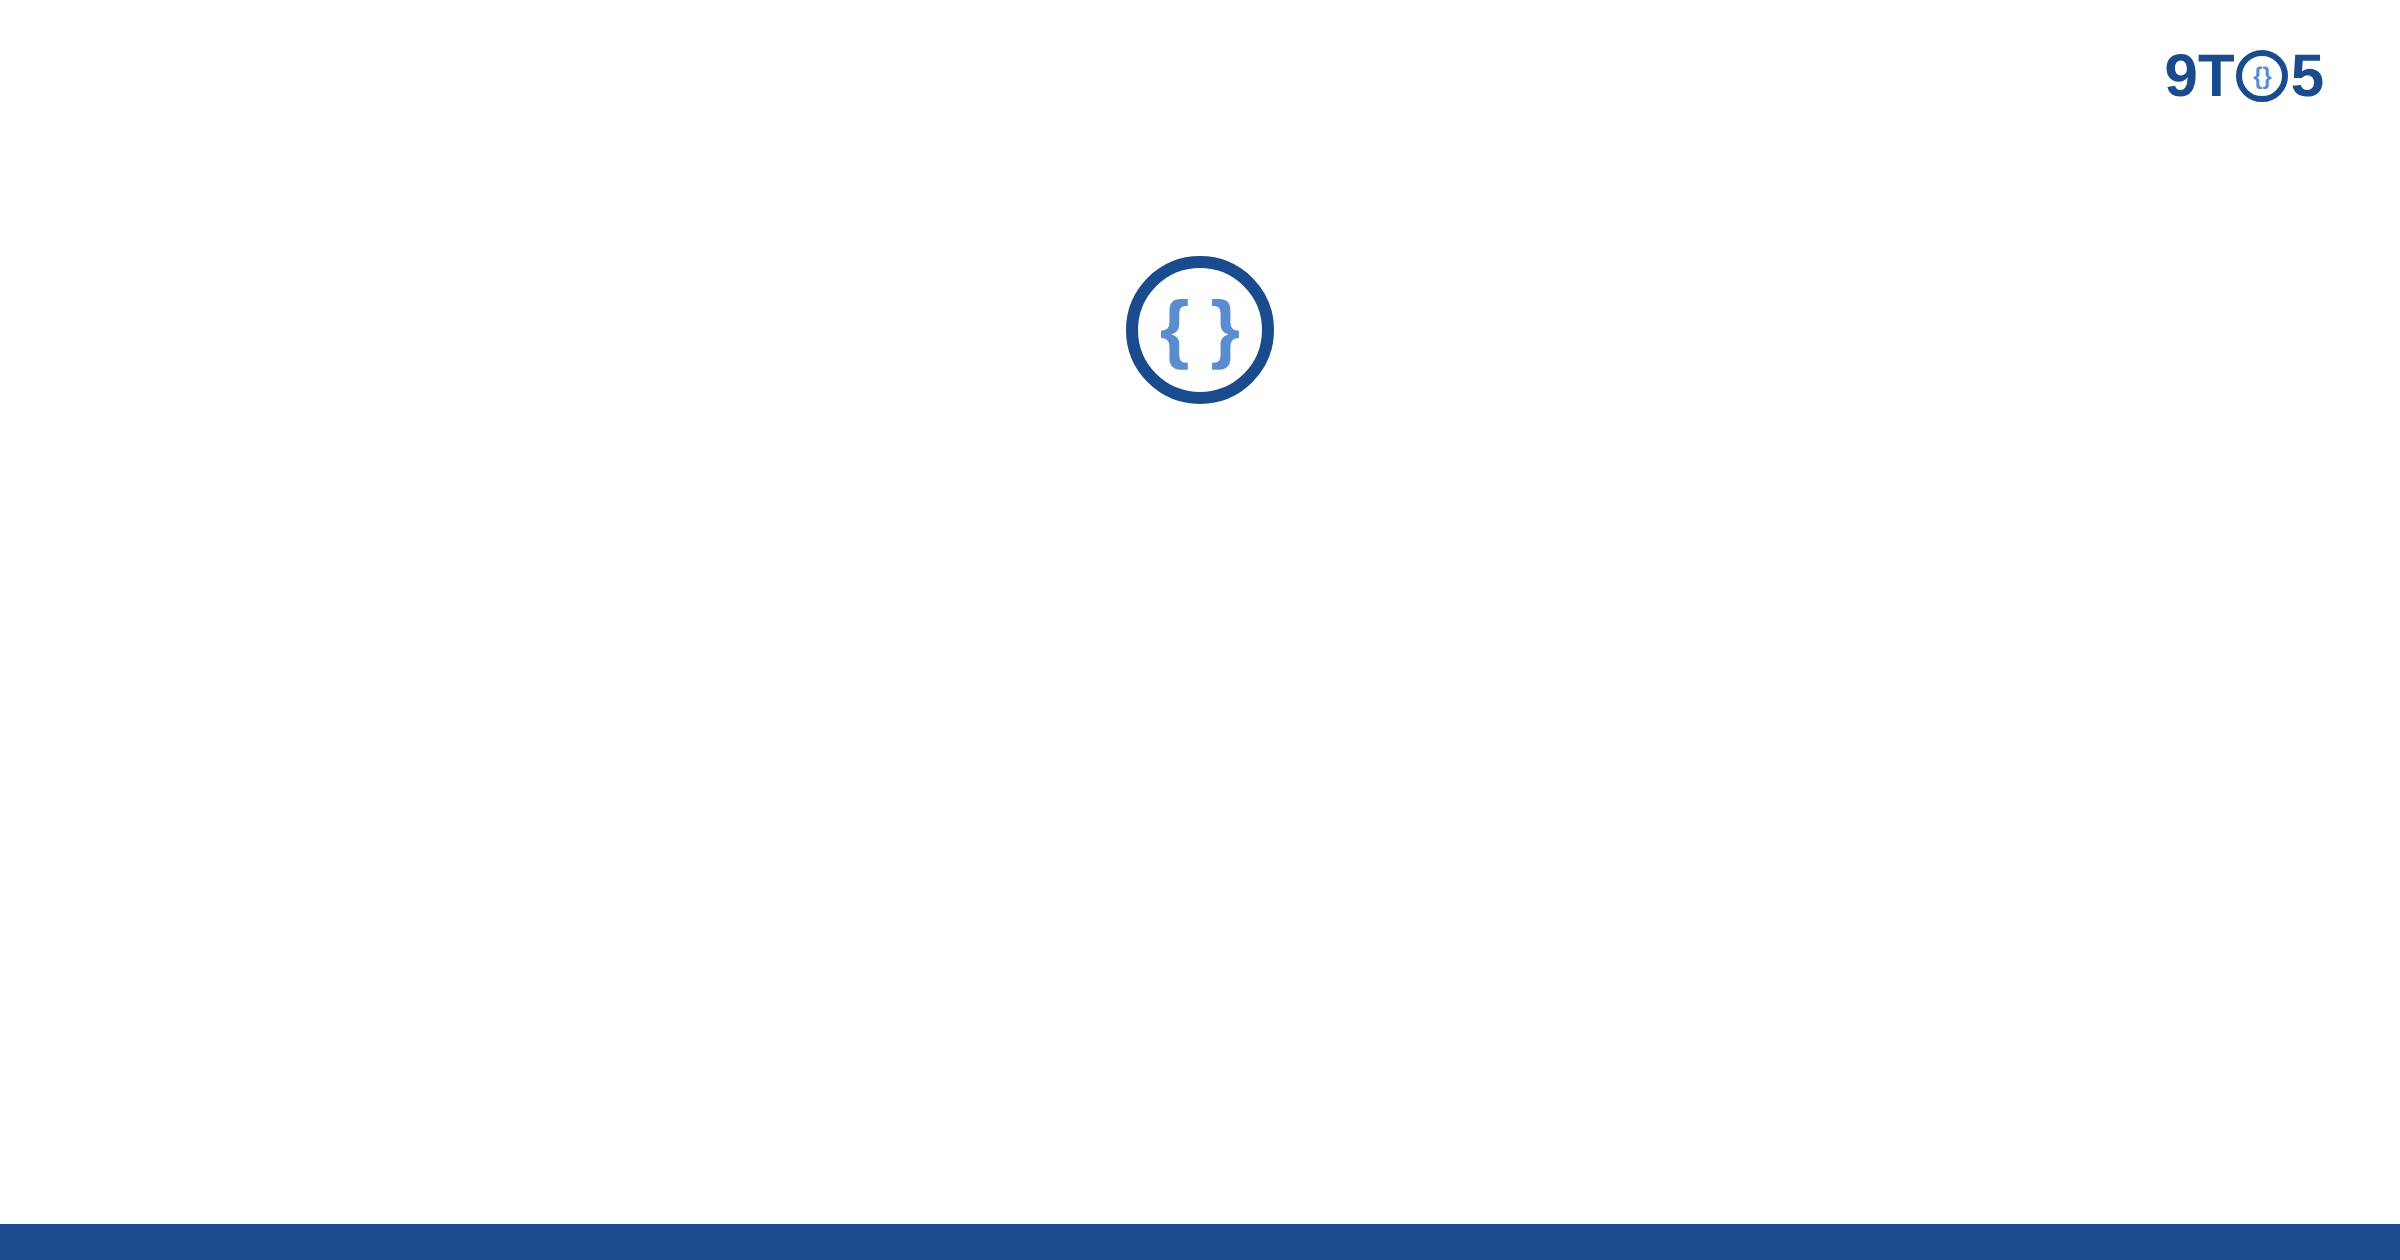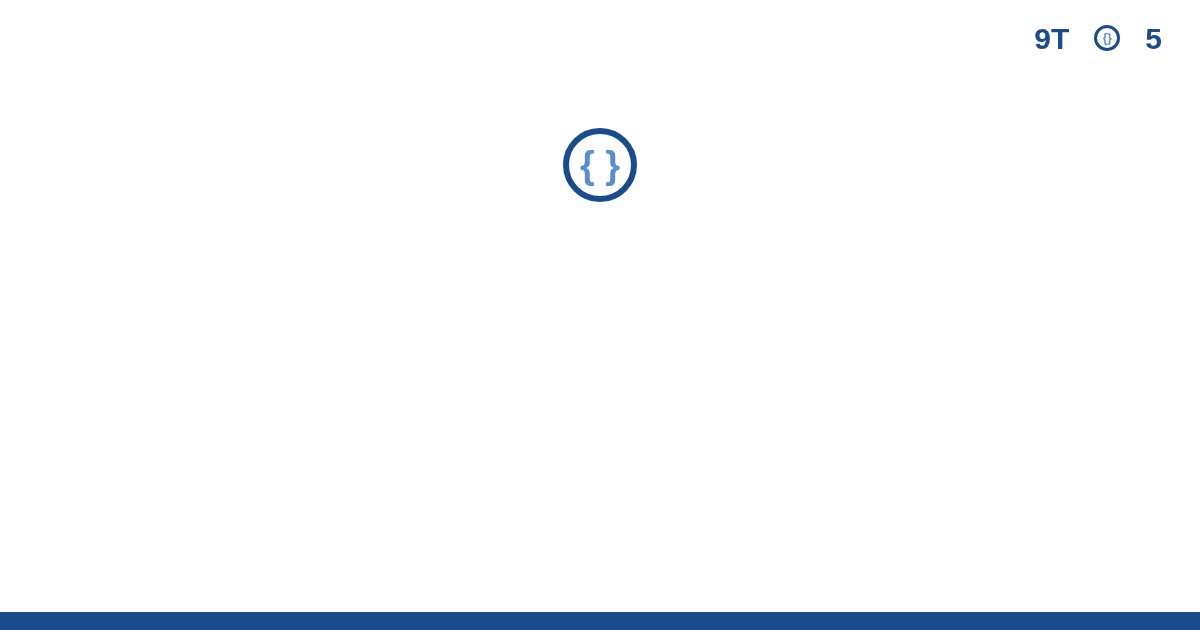--- a/index.html
+++ b/index.html
@@ -1,19 +1,18 @@
 <!DOCTYPE html>
 <html><head>
   <meta charset="utf-8">
   <style>
     * {
       margin: 0;
       padding: 0;
       box-sizing: border-box;
-      gap: 24px;
     }
     body {
       width: 1200px;
       height: 630px;
       background: #ffffff;
       font-family: Arial, Helvetica, sans-serif;
       position: relative;
       overflow: hidden;
     }
     .logo-area {

